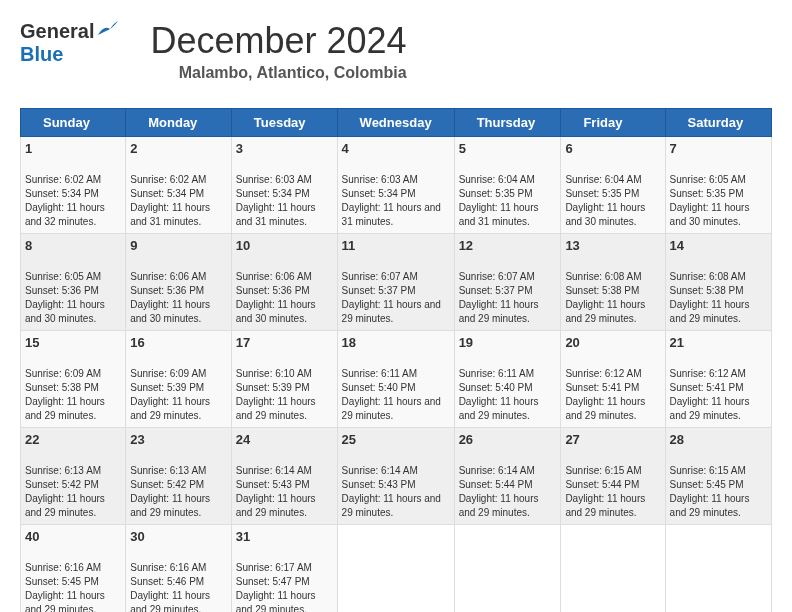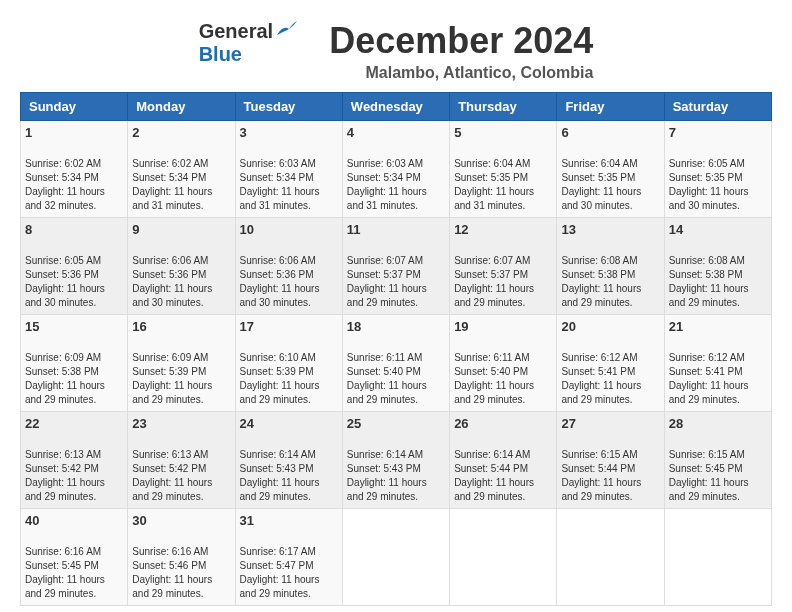--- a/index.html
+++ b/index.html
@@ -5,48 +5,48 @@
     * { box-sizing: border-box; margin: 0; padding: 0; }
     body {
       font-family: Arial, sans-serif;
       background: #fff;
       width: 792px;
       min-height: 612px;
       padding: 20px;
     }
     .header-section {
       display: flex;
-      justify-content: center;
+      justify-content: flex-start;
       align-items: flex-start;
-      margin-bottom: 10px;
+      margin-bottom: 26px;
       gap: 32px;
     }
     .title-section {
       text-align: right;
     }
     .month-title {
       font-size: 36px;
-      font-weight: bold;
+      font-weight: normal;
       color: #333;
     }
     .location-title {
       font-size: 16px;
       color: #555;
       margin-top: 2px;
       font-weight: bold;
     }
     .calendar-table {
       width: 100%;
       border-collapse: collapse;
       font-size: 11px;
     }
     .calendar-table thead tr th {
       background-color: #2a6db5;
       color: #fff;
-      padding: 6px 8px;
+      padding: 6px 22px;
       text-align: left;
       font-size: 13px;
       font-weight: bold;
       border: 1px solid #1a5a9a;
     }
     .calendar-table tbody tr td {
       vertical-align: top;
       padding: 4px 4px;
       border: 1px solid #ddd;
       width: 14.28%;

